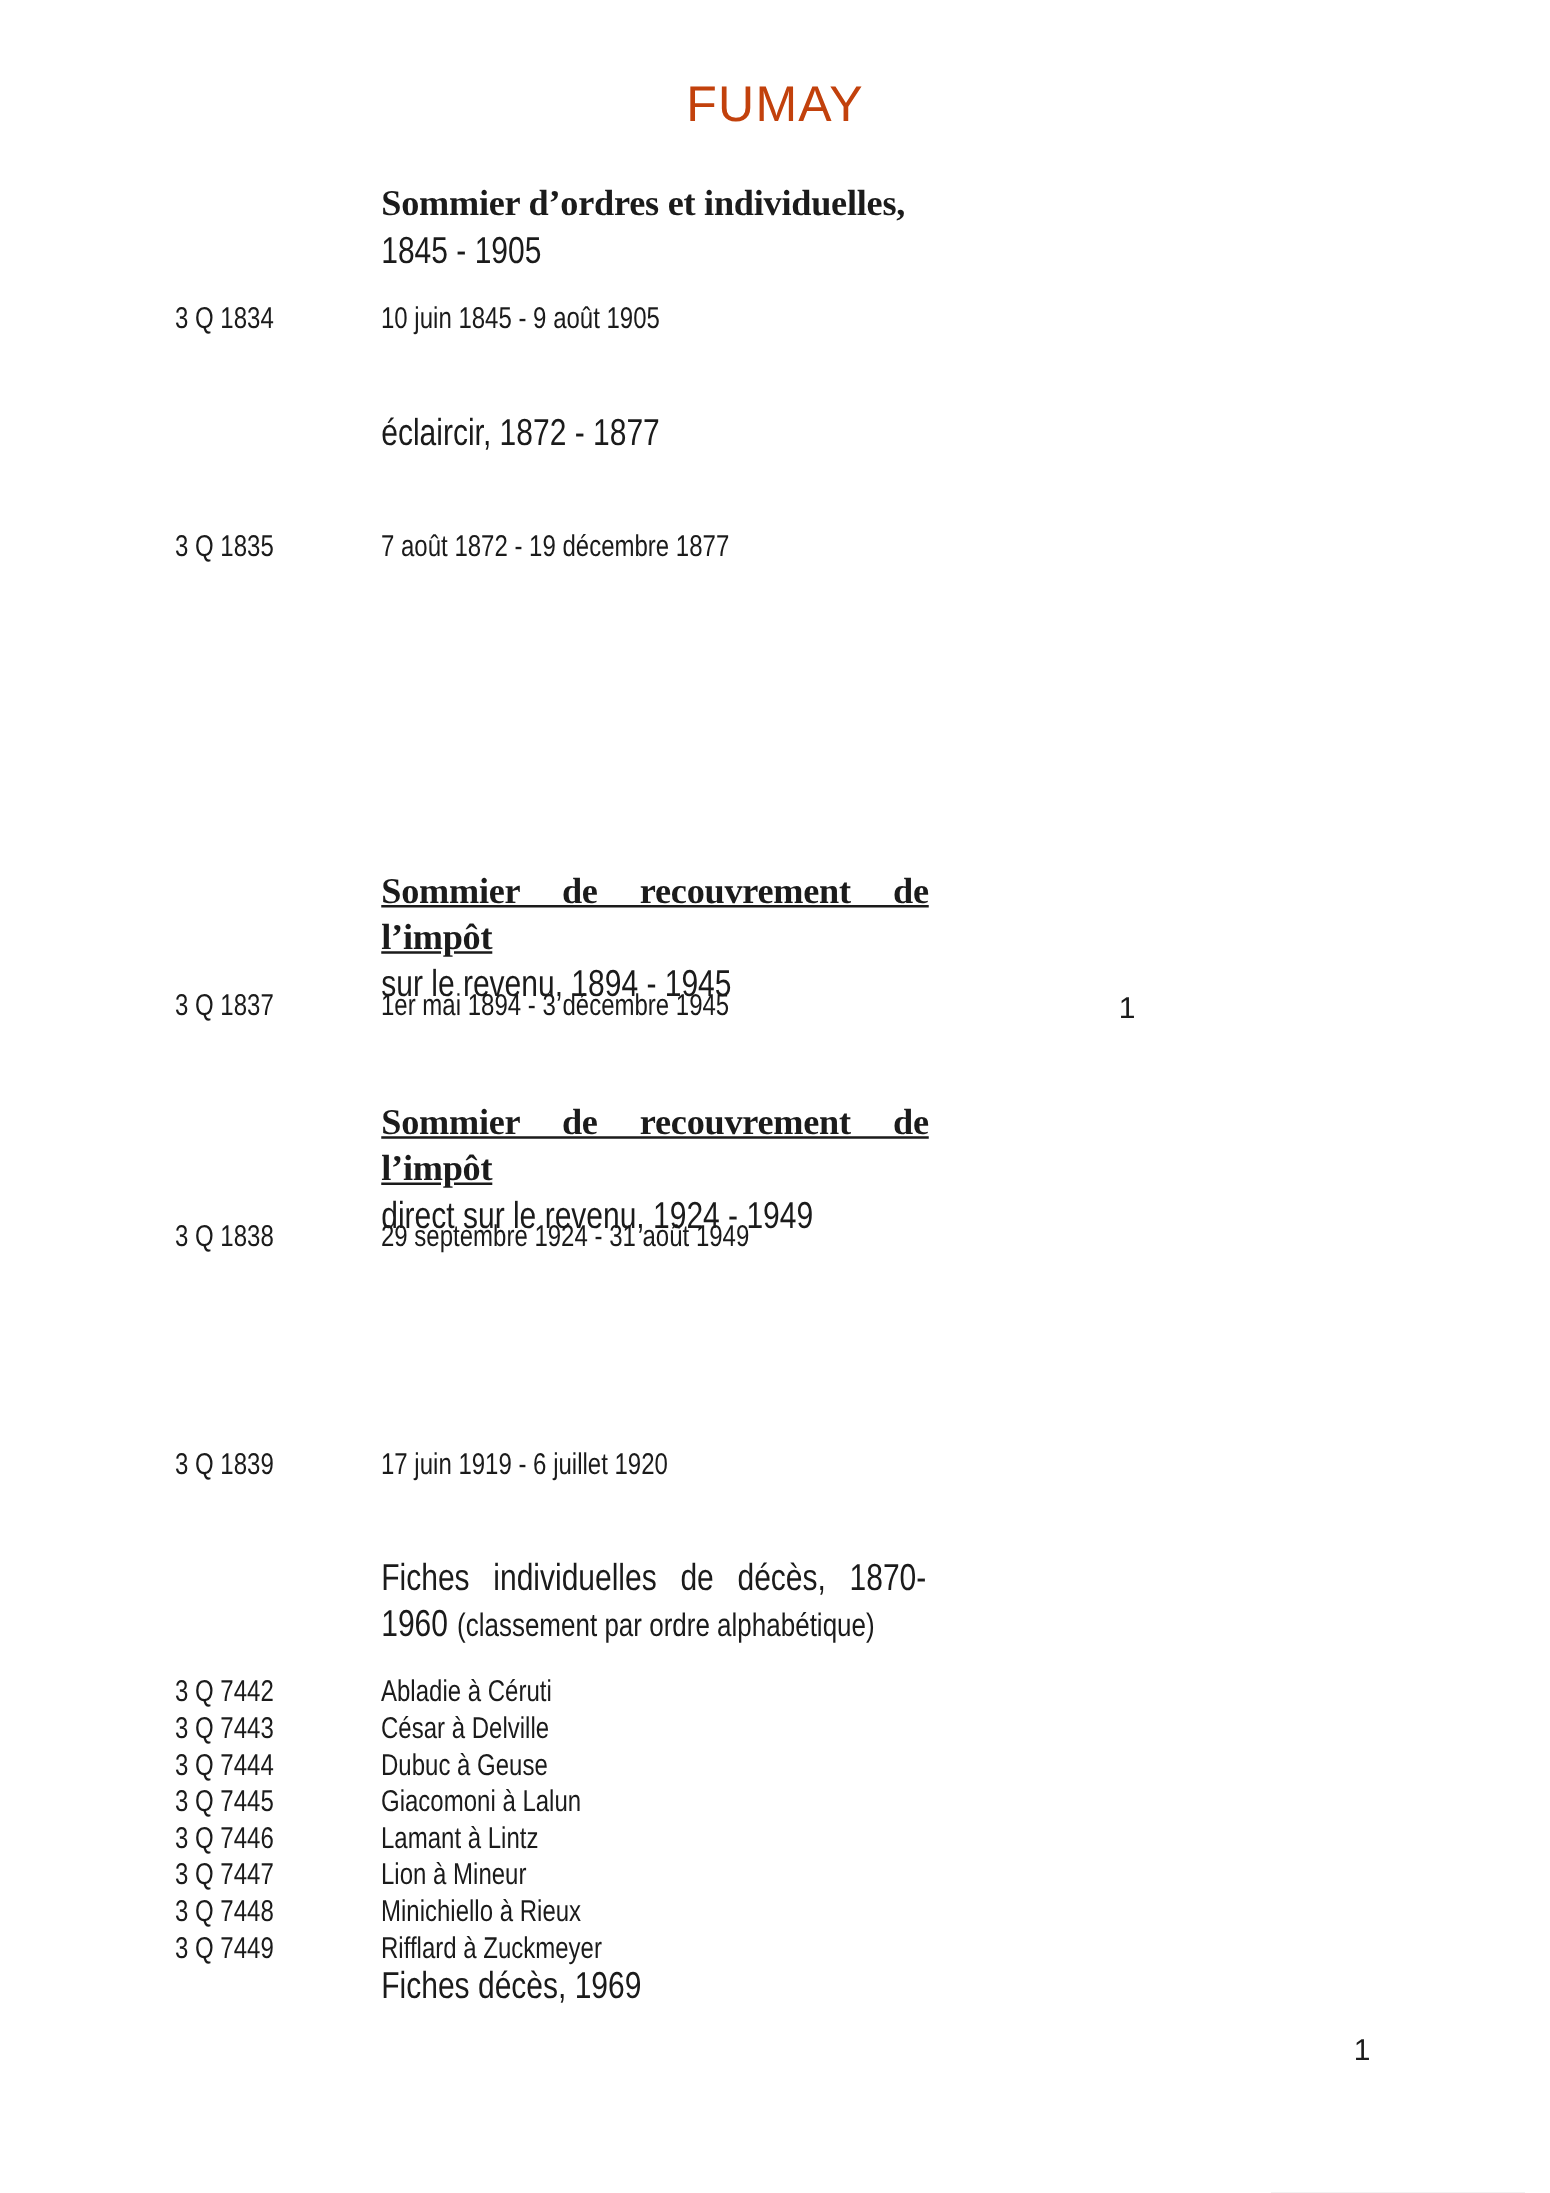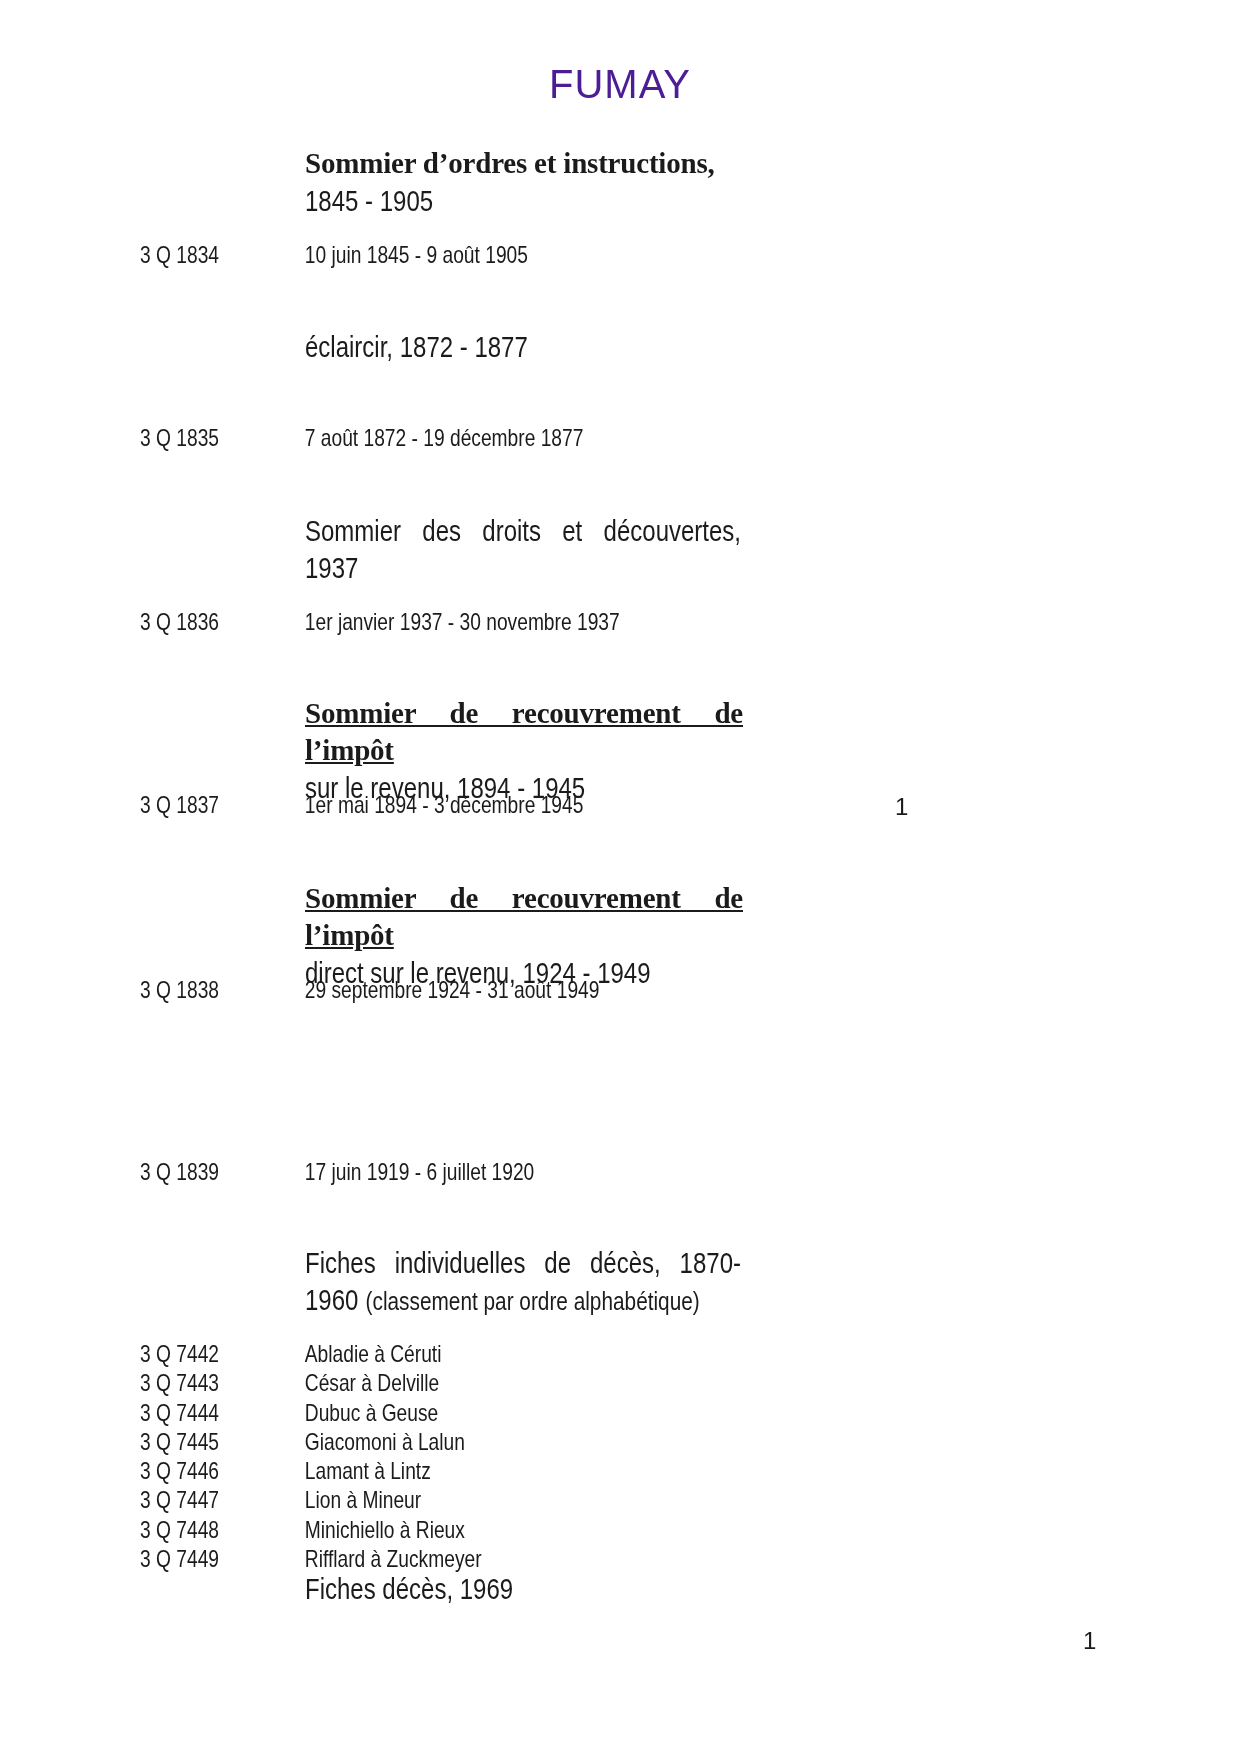--- a/index.html
+++ b/index.html
@@ -14,21 +14,21 @@
     font-family: "Liberation Sans", sans-serif;
   }
   .title {
     position: absolute;
     top: 62px; left: 0; right: 0;
     text-align: center;
     font-family: "Liberation Sans", sans-serif;
     font-size: 40px;
     font-weight: 400;
     letter-spacing: 1px;
-    color: #4c1d95;
+    color: #c2410c;
   }
   .sec { position: absolute; left: 0; width: 100%; height: 183px; }
   .heading { position: absolute; left: 305px; top: 0; }
   .h1-serif {
     font-family: "Liberation Serif", serif;
     font-weight: 700;
     font-size: 29px;
     line-height: 37px;
     letter-spacing: -0.2px;
     width: 438px;
@@ -104,46 +104,37 @@
 </style>
 </head>
 <body>
 
 <div class="page">
 
   <div class="title">FUMAY</div>
 
   <section class="sec" style="top:145px">
     <div class="heading">
-      <div class="h1-serif">Sommier d’ordres et instructions,</div>
+      <div class="h1-serif">Sommier d’ordres et individuelles,</div>
       <div class="h2">1845 - 1905</div>
     </div>
     <div class="row">
       <span class="ref">3 Q 1834</span><span class="val">10 juin 1845 - 9 août 1905</span>
     </div>
   </section>
 
   <section class="sec" style="top:328px">
     <div class="heading">
       <div class="h2">éclaircir, 1872 - 1877</div>
     </div>
     <div class="row">
       <span class="ref">3 Q 1835</span><span class="val">7 août 1872 - 19 décembre 1877</span>
     </div>
   </section>
 
-  <section class="sec" style="top:512px">
-    <div class="heading">
-      <div class="h1-sans">Sommier des droits et découvertes,</div>
-      <div class="h2">1937</div>
-    </div>
-    <div class="row">
-      <span class="ref">3 Q 1836</span><span class="val">1er janvier 1937 - 30 novembre 1937</span>
-    </div>
-  </section>
 
   <section class="sec" style="top:695px">
     <div class="heading">
       <div class="h1-serif just">Sommier de recouvrement de l’impôt</div>
       <div class="h2">sur le revenu, 1894 - 1945</div>
     </div>
     <div class="row">
       <span class="ref">3 Q 1837</span><span class="val">1er mai 1894 - 3 décembre 1945</span>
     </div>
     <span class="margin-note">1</span>

